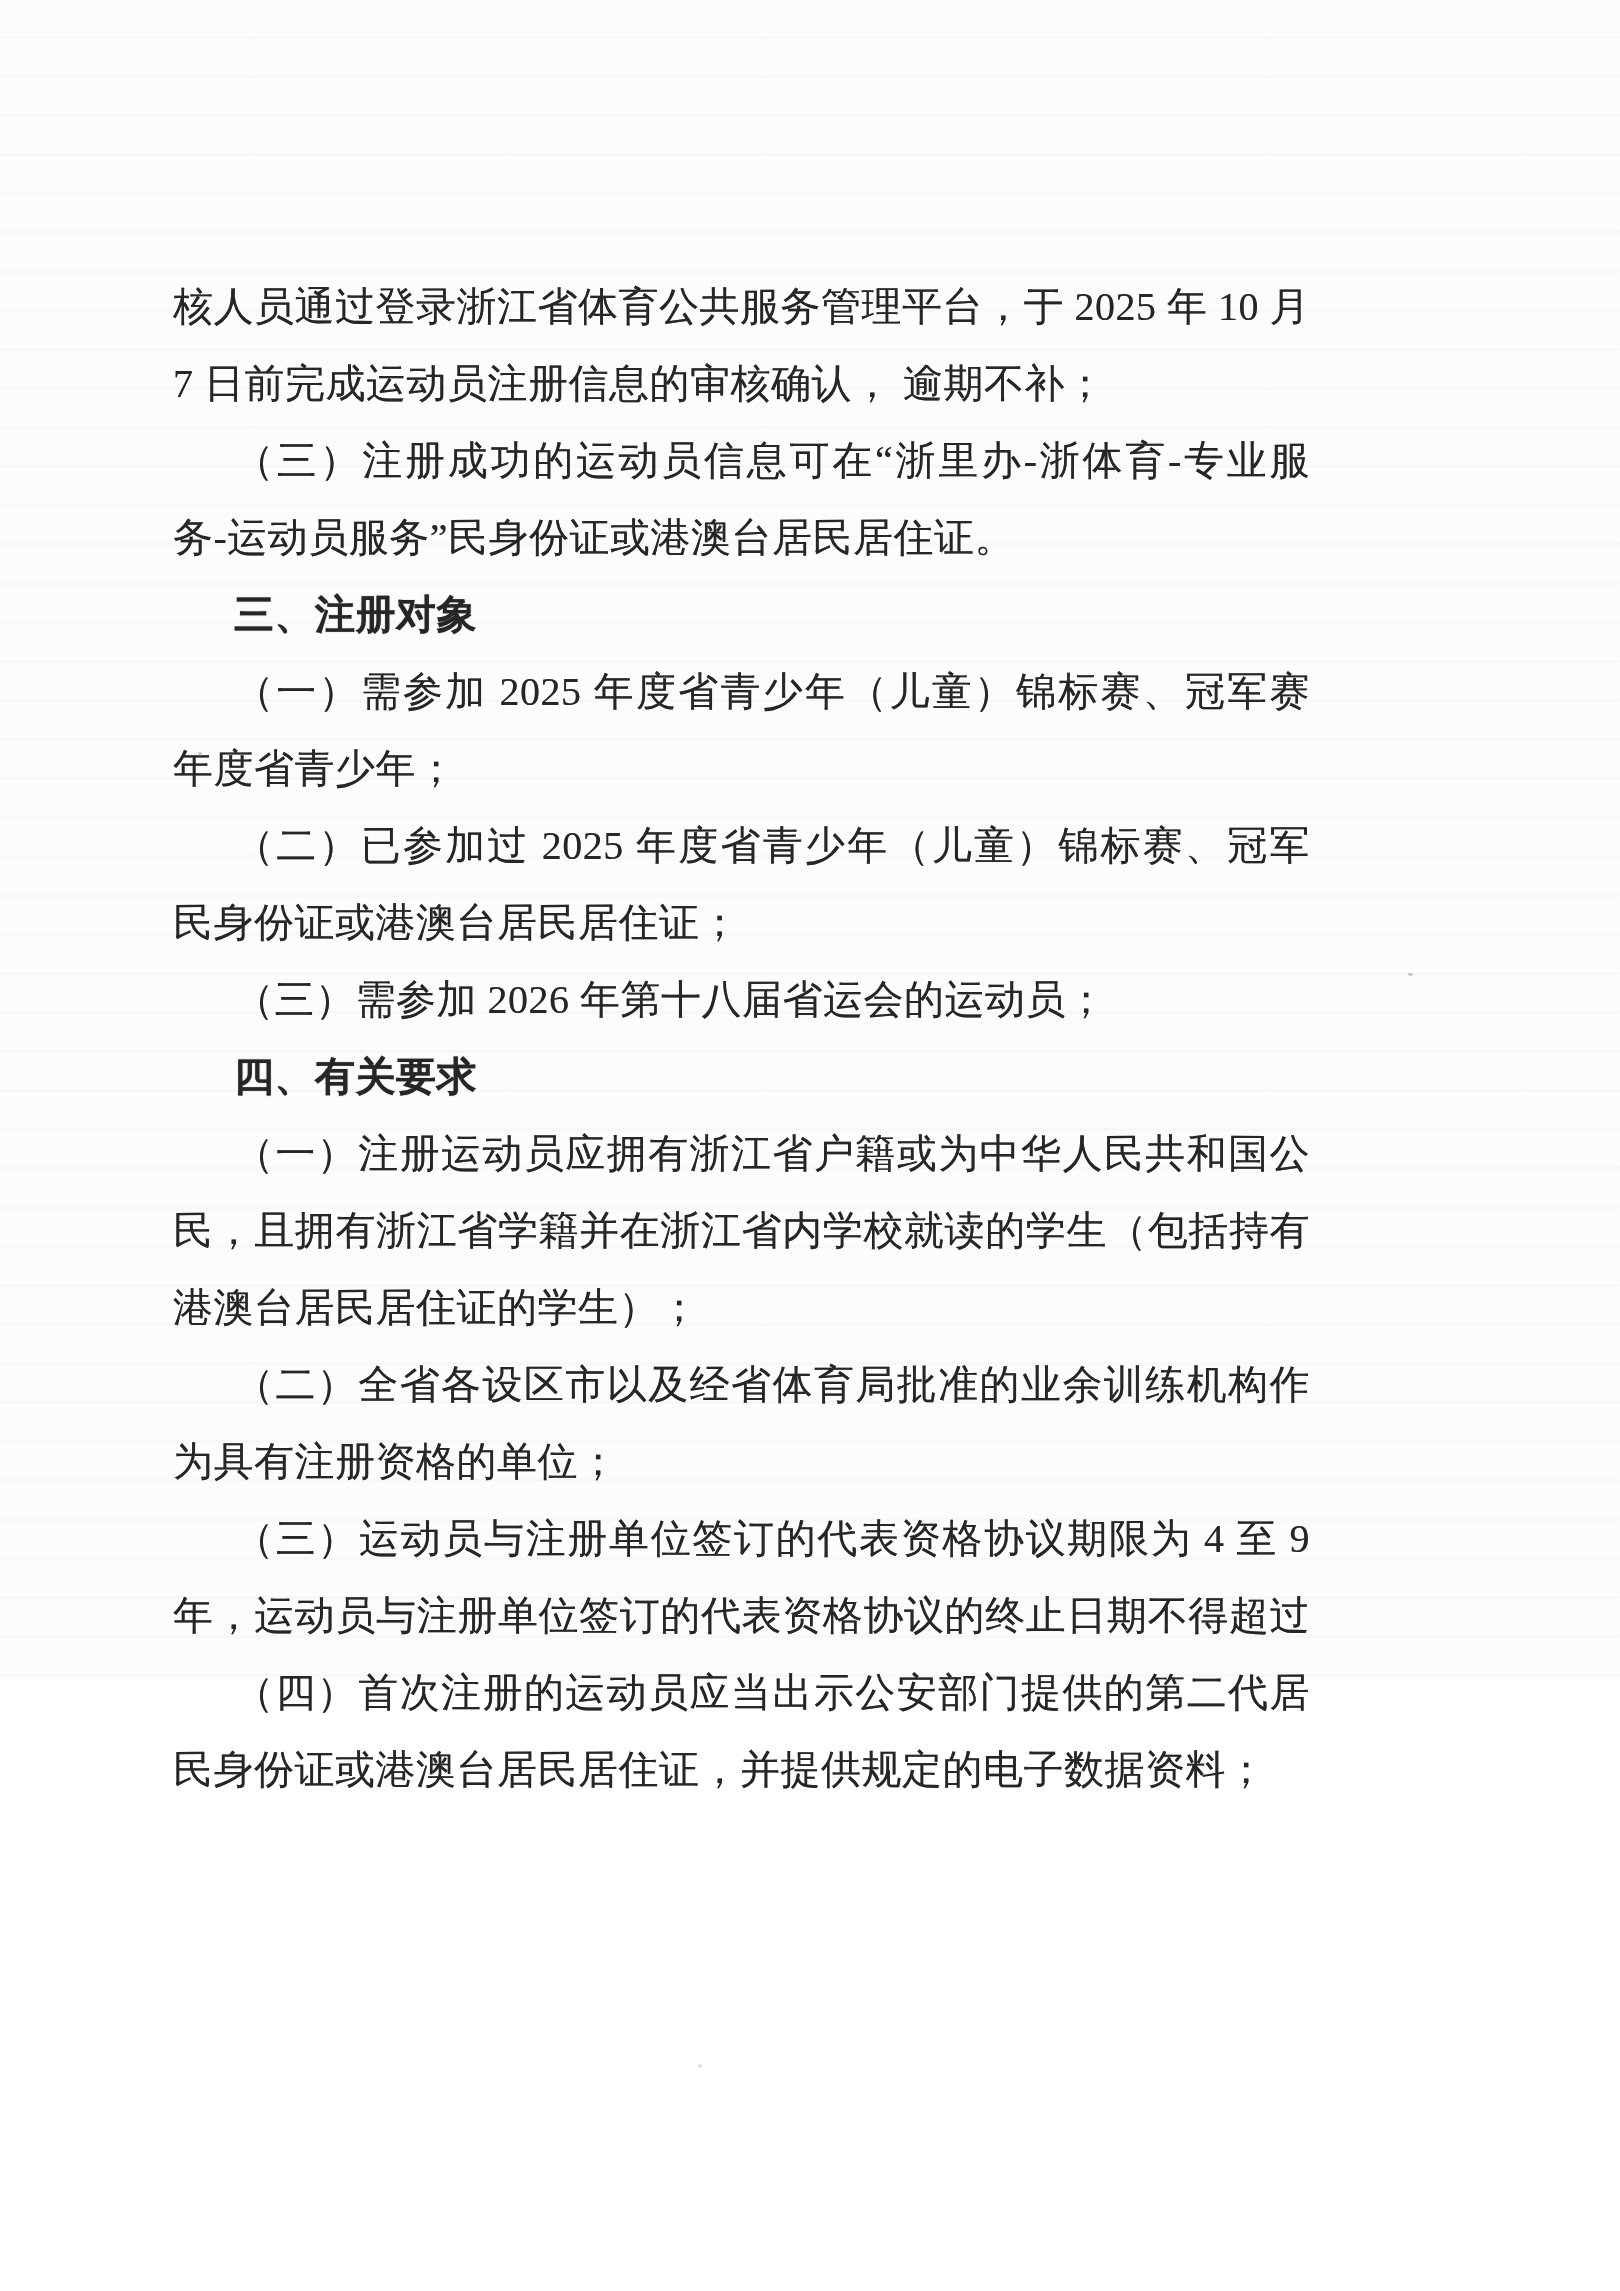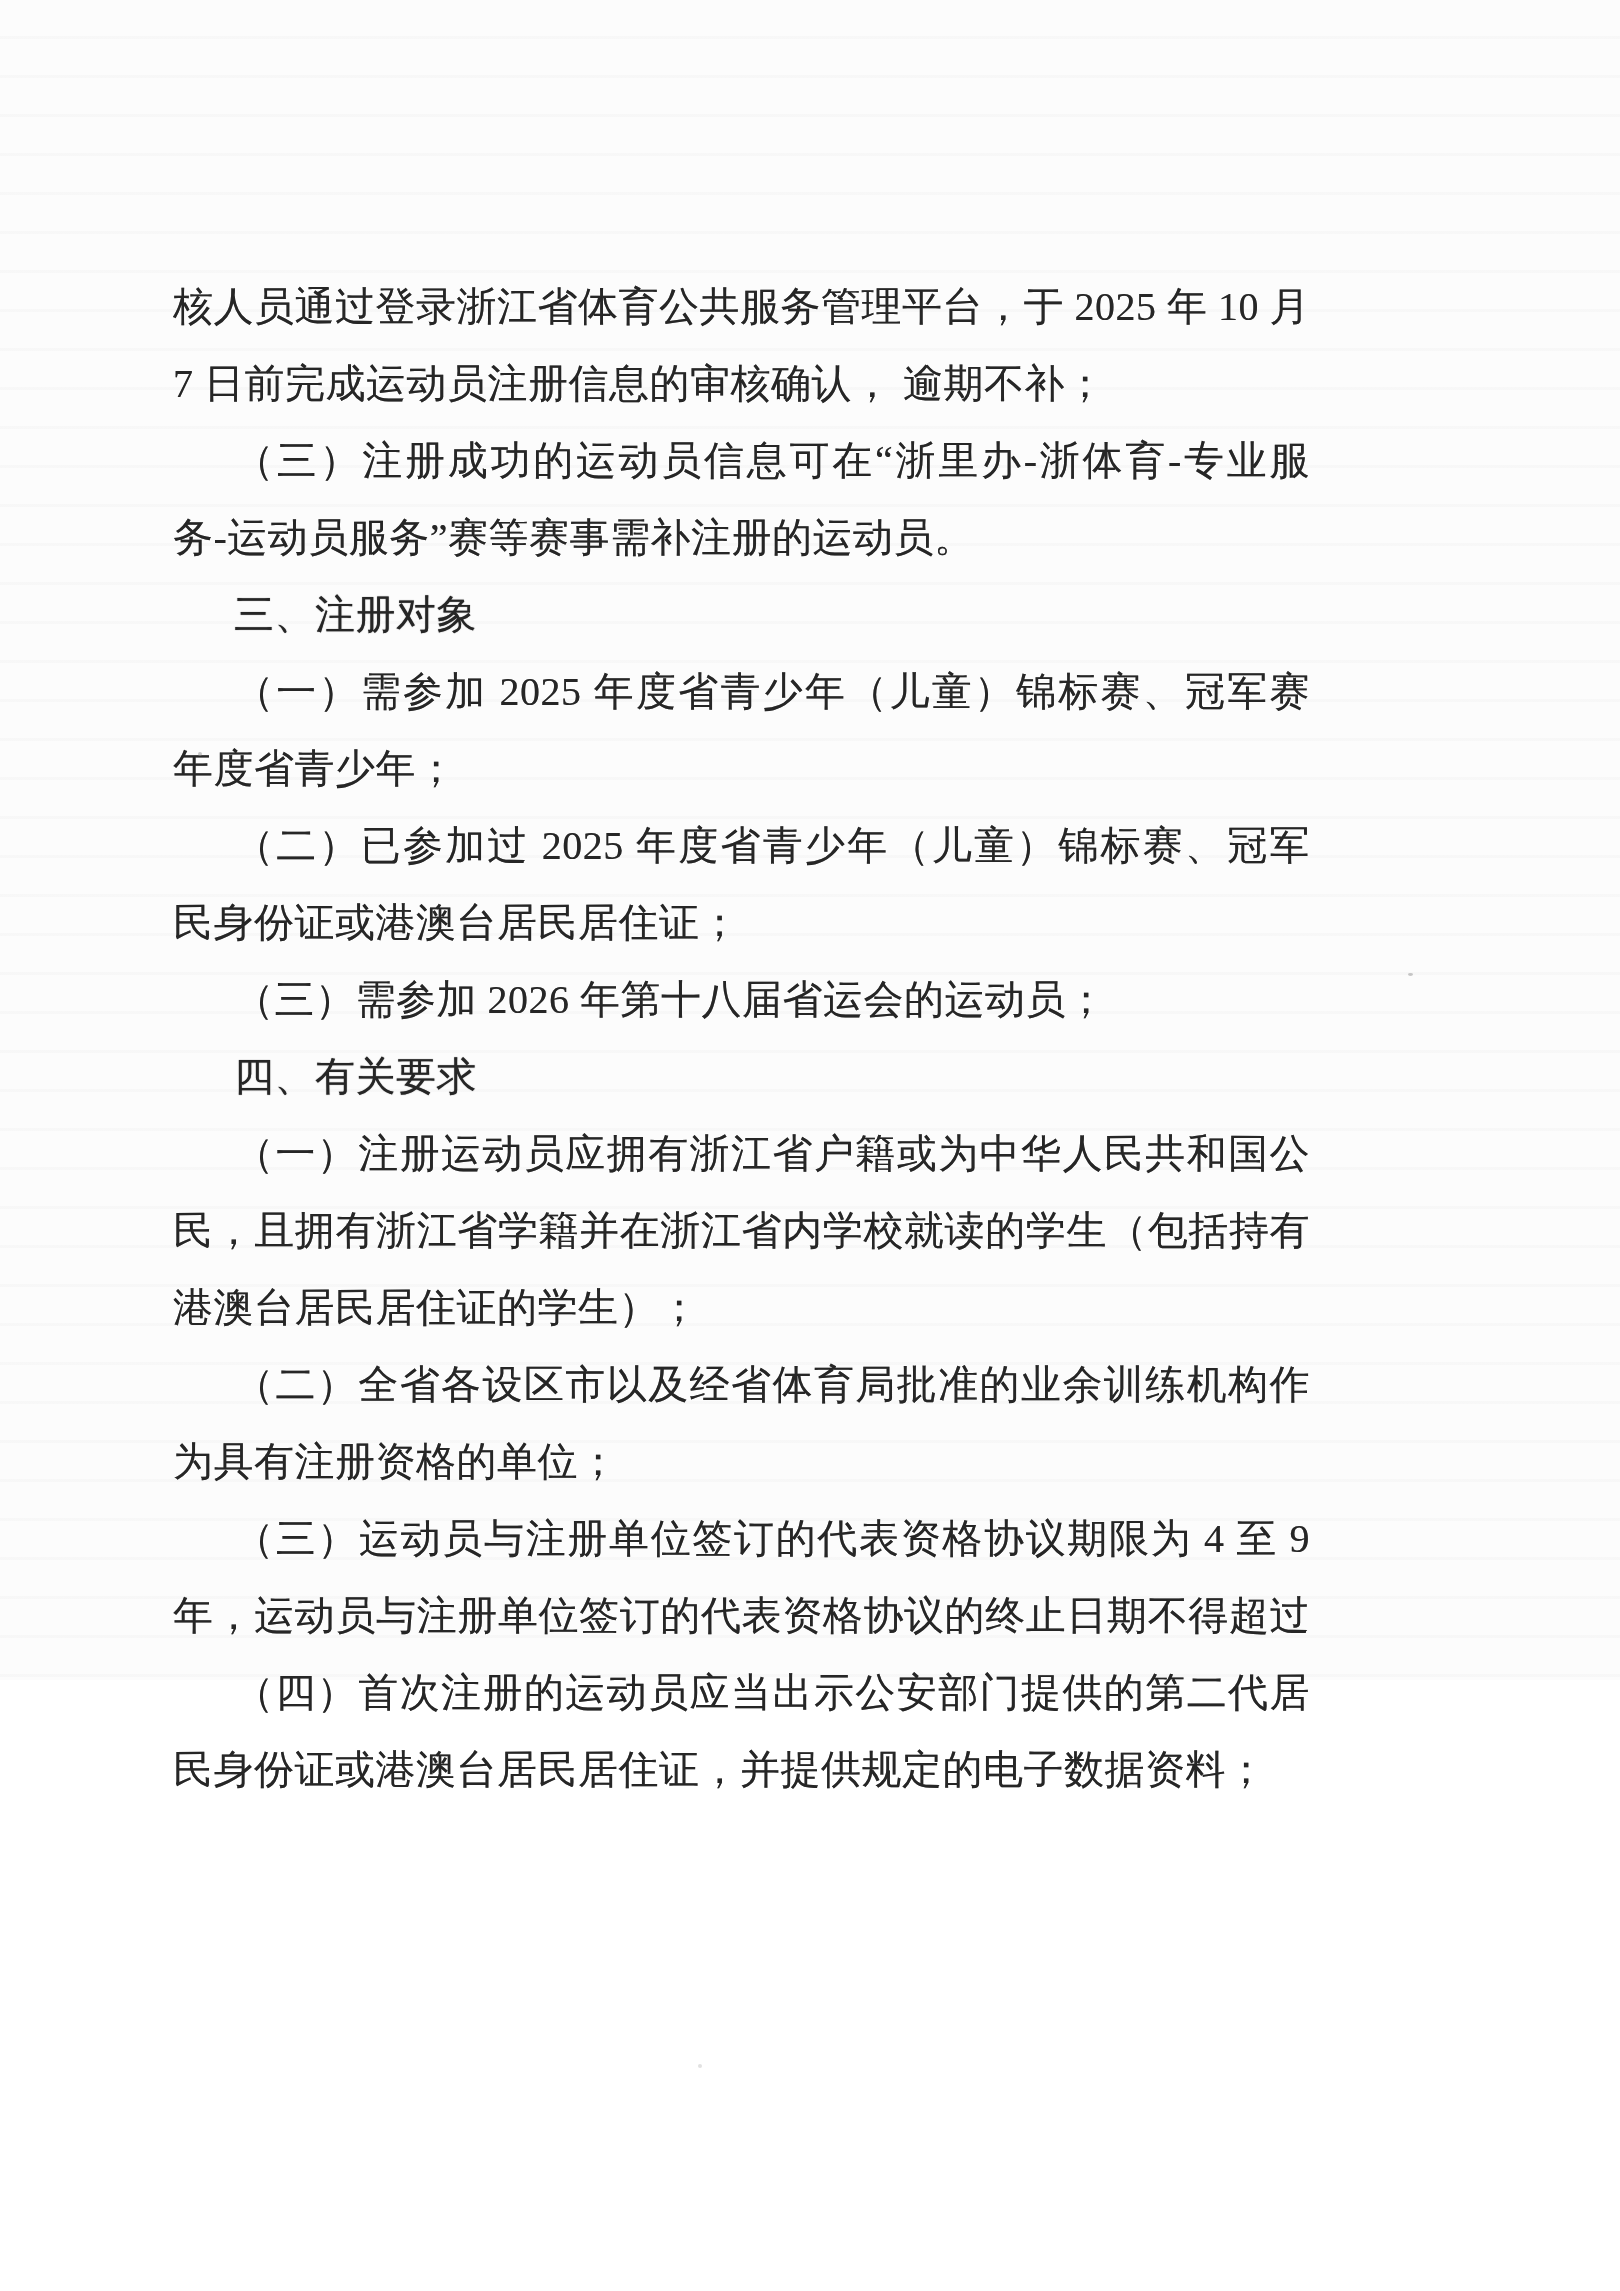--- a/index.html
+++ b/index.html
@@ -38,42 +38,42 @@
   }
   .line.stretch {
     white-space: normal;
     text-align: justify;
     text-align-last: justify;
   }
   .line.indent {
     text-indent: 61px;
   }
   .line.heading {
-    font-weight: normal;
+    font-weight: bold;
     text-shadow: 0 0 1px rgba(20,20,20,0.7);
   }
   .speck {
     position: absolute;
     background: #9a9a9a;
     border-radius: 50%;
     opacity: 0.55;
   }
   .speck.s1 { left: 198px; top: 752px; width: 3.9px; height: 3.9px; }
   .speck.s2 { left: 1408px; top: 973px; width: 4.9px; height: 2.9px; }
   .speck.s3 { left: 698px; top: 2064px; width: 3.9px; height: 3.9px; opacity: 0.3; }
 </style>
 </head>
 <body>
 
 <div class="page">
   <div class="textblock">
     <div class="line stretch">核人员通过登录浙江省体育公共服务管理平台，于 2025 年 10 月</div>
     <div class="line">7 日前完成运动员注册信息的审核确认， 逾期不补；</div>
     <div class="line indent stretch">（三）注册成功的运动员信息可在“浙里办-浙体育-专业服</div>
-    <div class="line">务-运动员服务”赛等赛事需补注册的运动员。</div>
+    <div class="line">务-运动员服务”民身份证或港澳台居民居住证。</div>
     <div class="line indent heading">三、注册对象</div>
     <div class="line indent stretch">（一）需参加 2025 年度省青少年（儿童）锦标赛、冠军赛</div>
     <div class="line">年度省青少年；</div>
     <div class="line indent stretch">（二）已参加过 2025 年度省青少年（儿童）锦标赛、冠军</div>
     <div class="line">民身份证或港澳台居民居住证；</div>
     <div class="line indent">（三）需参加 2026 年第十八届省运会的运动员；</div>
     <div class="line indent heading">四、有关要求</div>
     <div class="line indent stretch">（一）注册运动员应拥有浙江省户籍或为中华人民共和国公</div>
     <div class="line stretch">民，且拥有浙江省学籍并在浙江省内学校就读的学生（包括持有</div>
     <div class="line">港澳台居民居住证的学生）；</div>

